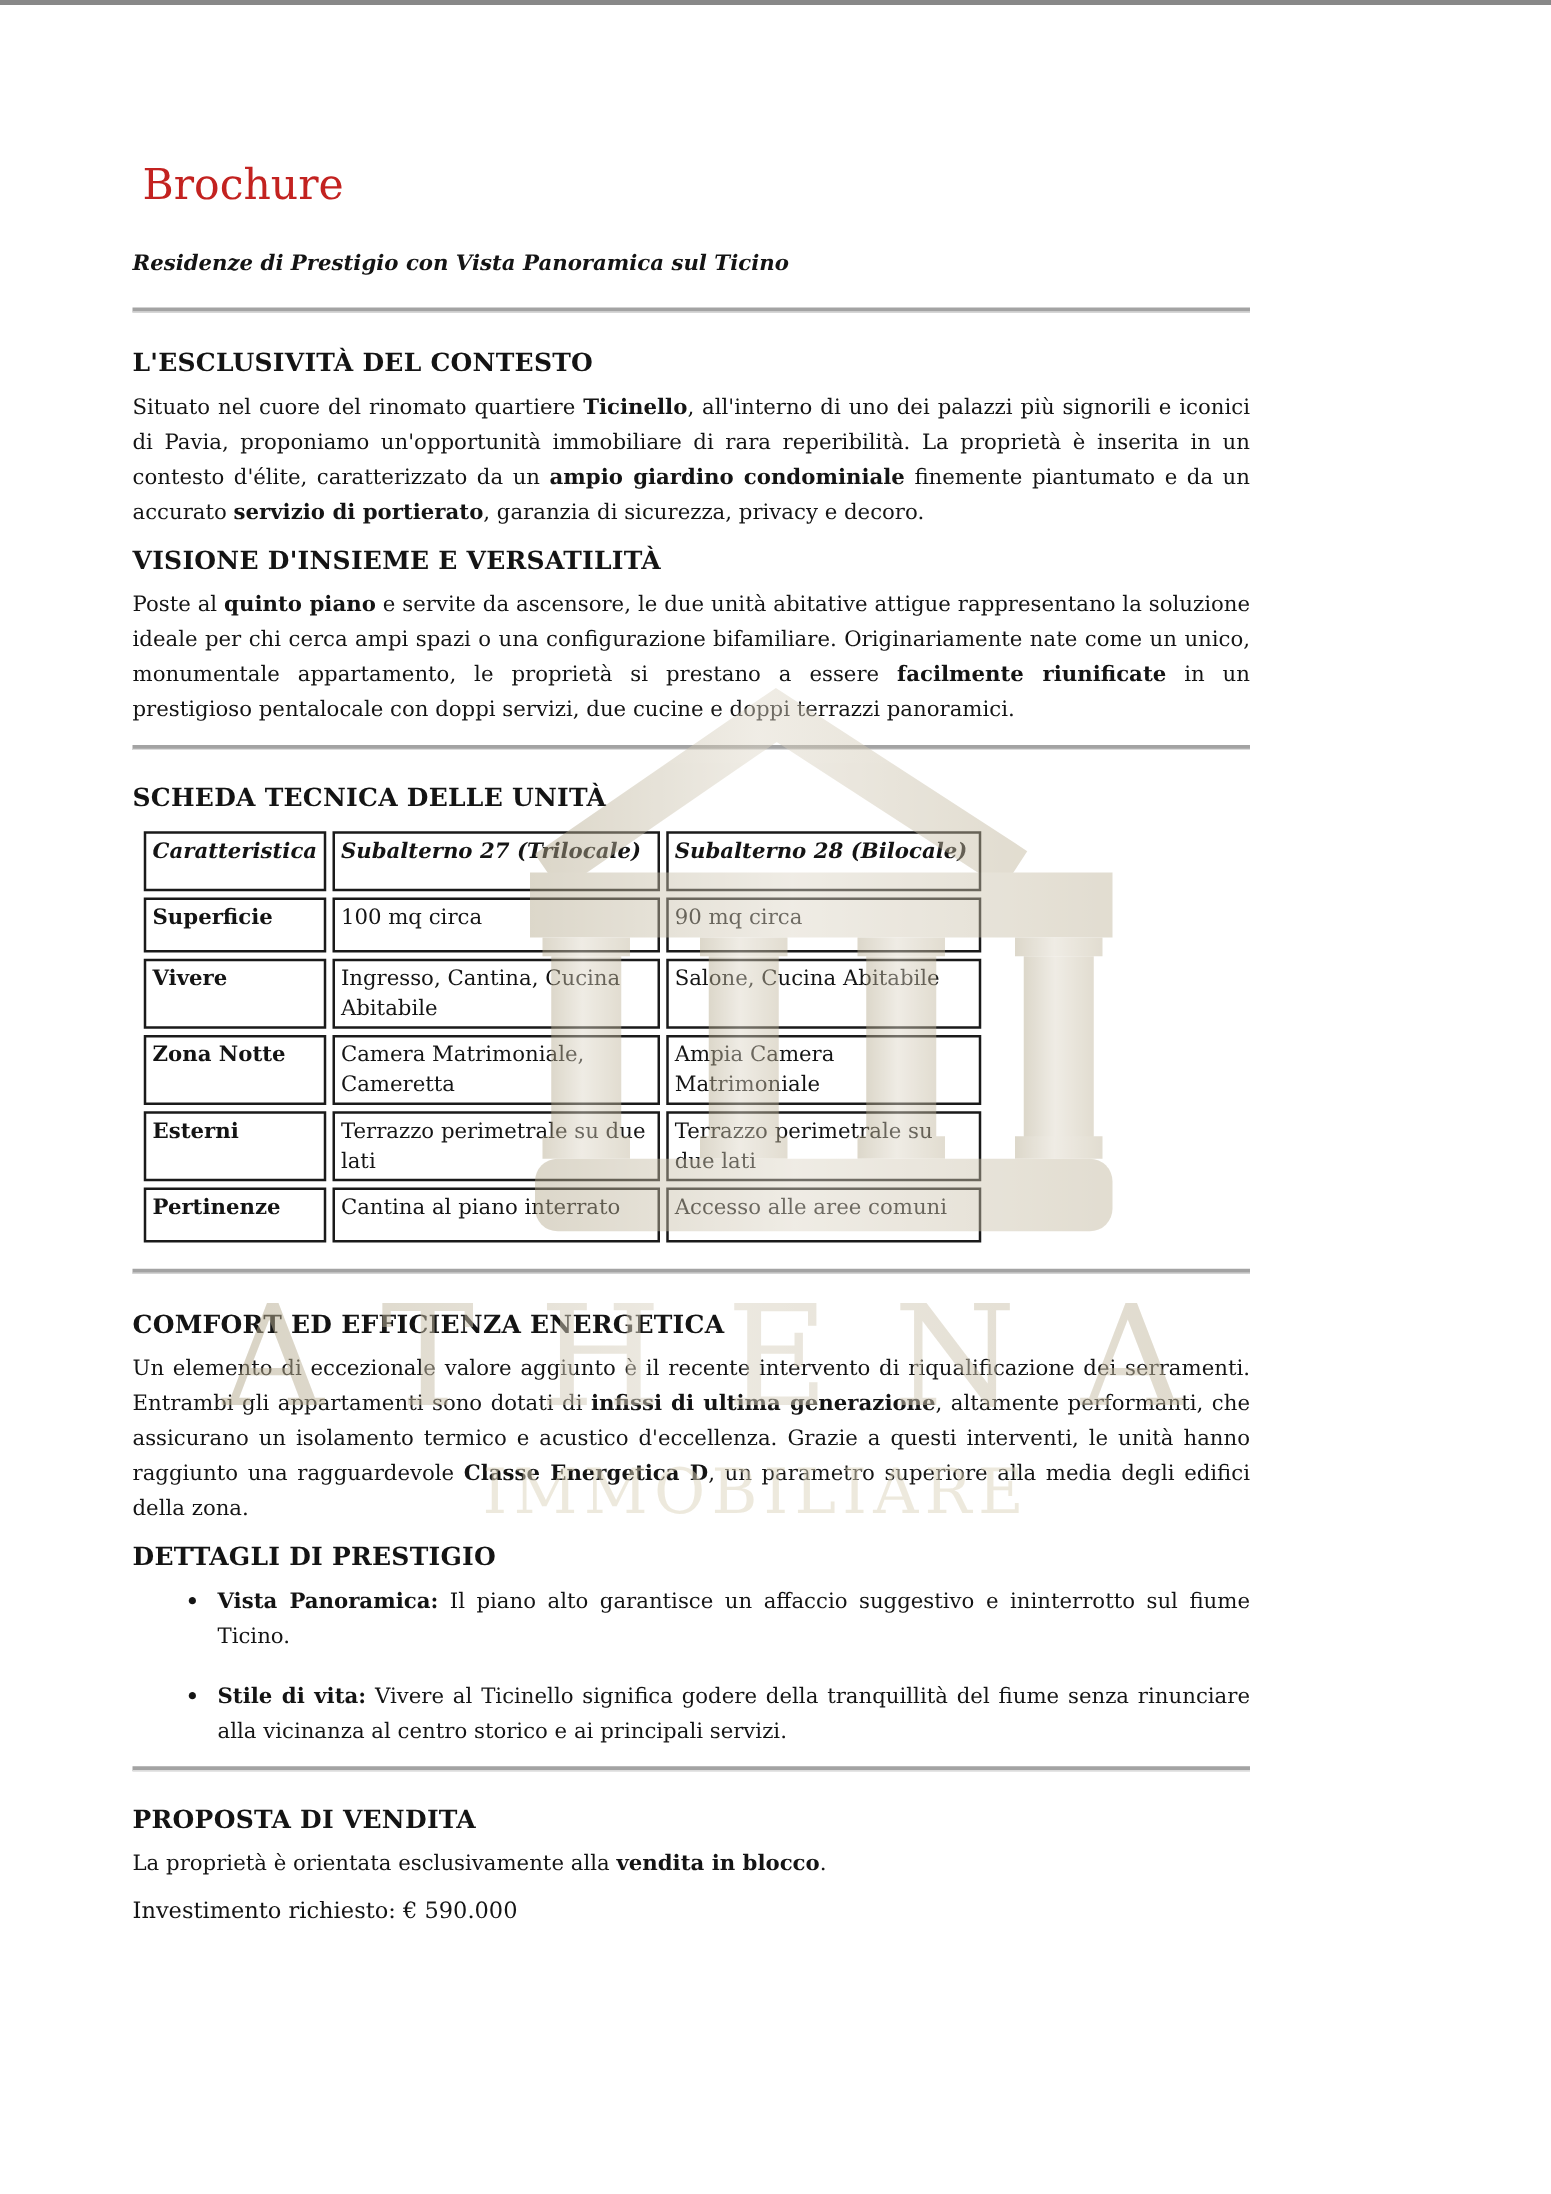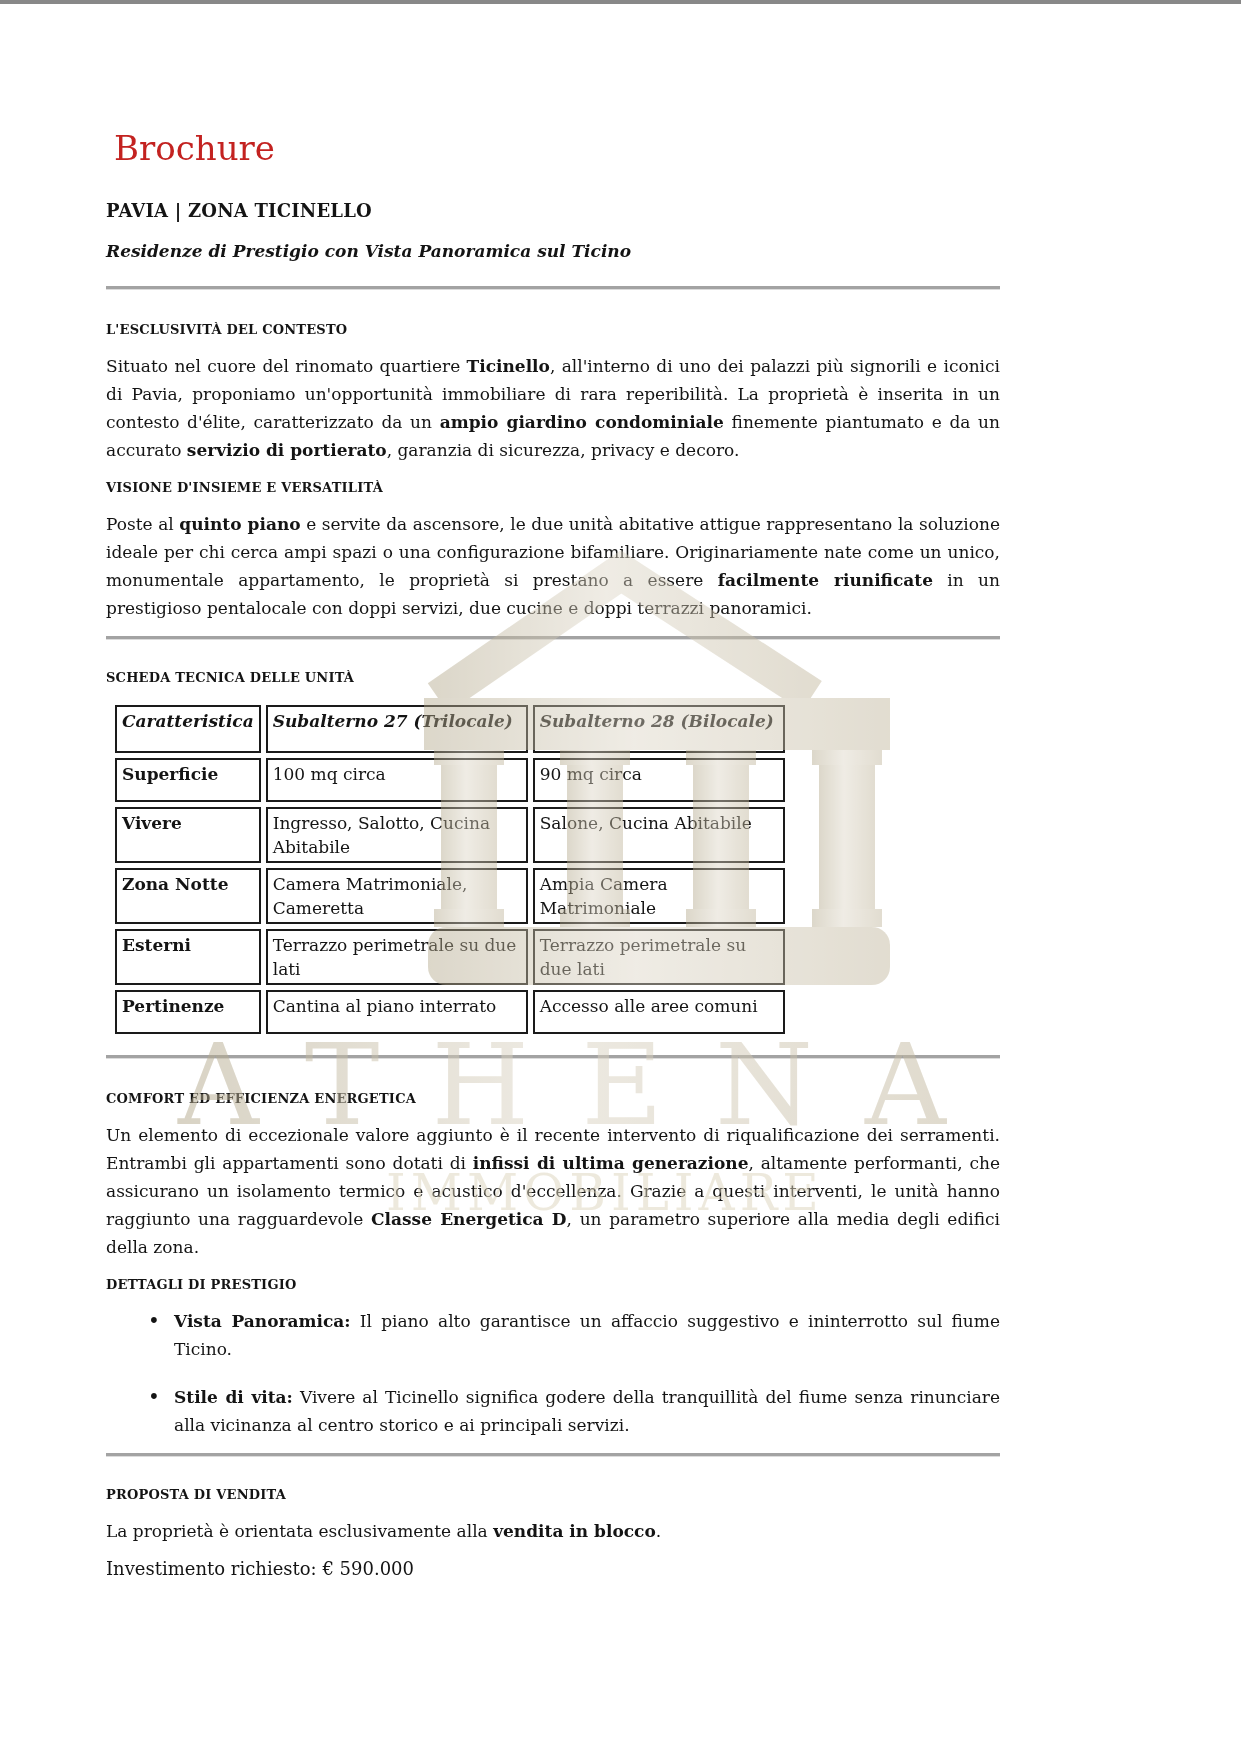--- a/index.html
+++ b/index.html
@@ -35,21 +35,21 @@
   }
   hr.rule{
     border:0;height:3px;background:#a3a3a3;border-bottom:1px solid #dcdcdc;
     margin:0 0 0 0;width:100%;
   }
   hr.rule.r1{margin-bottom:28px;}
   hr.rule.r2{margin-bottom:26px;}
   hr.rule.r3{margin-bottom:28px;}
   hr.rule.r4{margin-bottom:26px;}
   h2.sec{
-    font-size:13px;line-height:24px;font-weight:bold;
+    font-size:20px;line-height:24px;font-weight:bold;
     margin:0 0 10px 0;letter-spacing:.2px;
   }
   p.body-p{
     font-size:17px;line-height:28px;
     text-align:justify;
     margin:0 0 12px 0;
   }
   p.body-p.last{margin-bottom:14px;}
   .spec-table{
     border-collapse:separate;
@@ -104,21 +104,20 @@
 </style>
 </head>
 <body>
 
 <div class="page">
 
   <div class="content">
 
     <h1 class="doc-title">Brochure</h1>
 
-    <p class="loc-header">PAVIA | ZONA TICINELLO</p>
 
     <p class="subtitle">Residenze di Prestigio con Vista Panoramica sul Ticino</p>
 
     <hr class="rule r1">
 
     <h2 class="sec">L'ESCLUSIVITÀ DEL CONTESTO</h2>
     <p class="body-p"><span>Situato nel cuore del rinomato quartiere </span><b>Ticinello</b><span>, all'interno di uno dei palazzi più signorili e iconici di Pavia, proponiamo un'opportunità immobiliare di rara reperibilità. La proprietà è inserita in un contesto d'élite, caratterizzato da un </span><b>ampio giardino condominiale</b><span> finemente piantumato e da un accurato </span><b>servizio di portierato</b><span>, garanzia di sicurezza, privacy e decoro.</span></p>
 
     <h2 class="sec">VISIONE D'INSIEME E VERSATILITÀ</h2>
     <p class="body-p last"><span>Poste al </span><b>quinto piano</b><span> e servite da ascensore, le due unità abitative attigue rappresentano la soluzione ideale per chi cerca ampi spazi o una configurazione bifamiliare. Originariamente nate come un unico, monumentale appartamento, le proprietà si prestano a essere </span><b>facilmente riunificate</b><span> in un prestigioso pentalocale con doppi servizi, due cucine e doppi terrazzi panoramici.</span></p>
@@ -134,21 +133,21 @@
           <td class="c2">Subalterno 27 (Trilocale)</td>
           <td class="c3">Subalterno 28 (Bilocale)</td>
         </tr>
         <tr>
           <td class="c1 rowlabel">Superficie</td>
           <td class="c2">100 mq circa</td>
           <td class="c3">90 mq circa</td>
         </tr>
         <tr>
           <td class="c1 rowlabel">Vivere</td>
-          <td class="c2">Ingresso, Salotto, Cucina Abitabile</td>
+          <td class="c2">Ingresso, Cantina, Cucina Abitabile</td>
           <td class="c3">Salone, Cucina Abitabile</td>
         </tr>
         <tr>
           <td class="c1 rowlabel">Zona Notte</td>
           <td class="c2">Camera Matrimoniale, Cameretta</td>
           <td class="c3">Ampia Camera Matrimoniale</td>
         </tr>
         <tr>
           <td class="c1 rowlabel">Esterni</td>
           <td class="c2">Terrazzo perimetrale su due lati</td>

